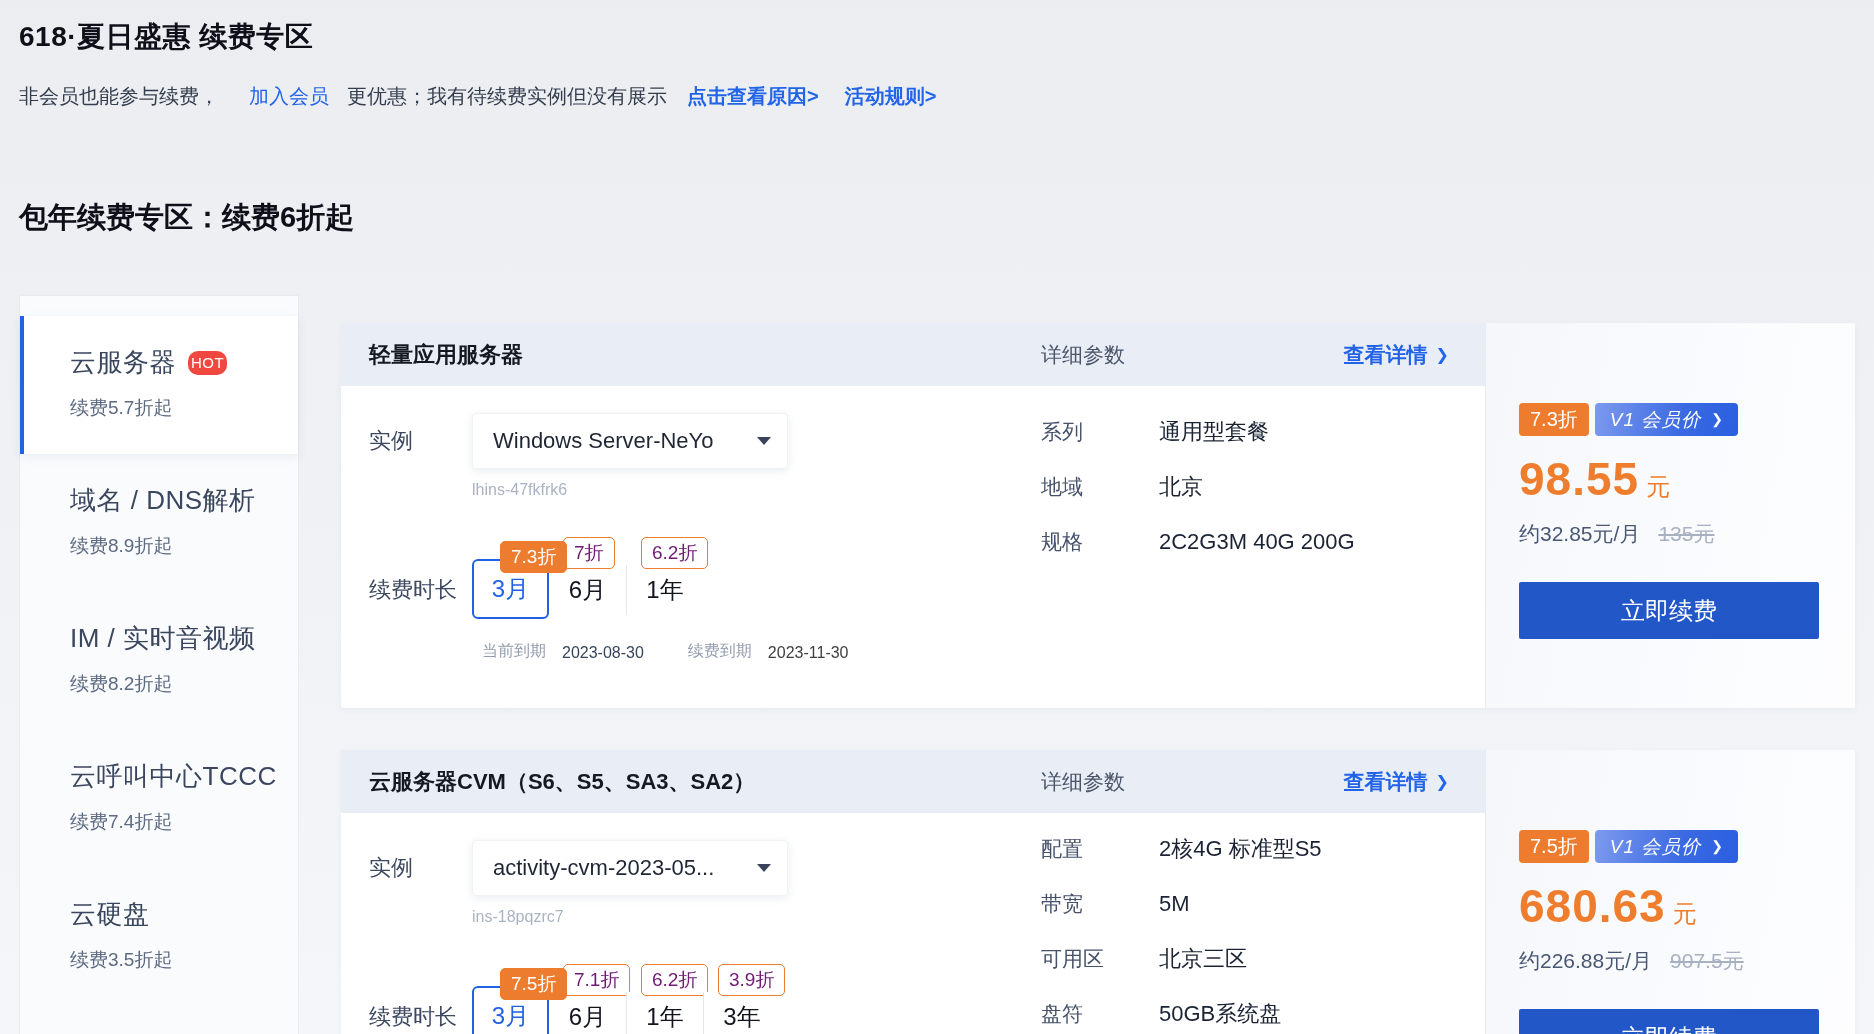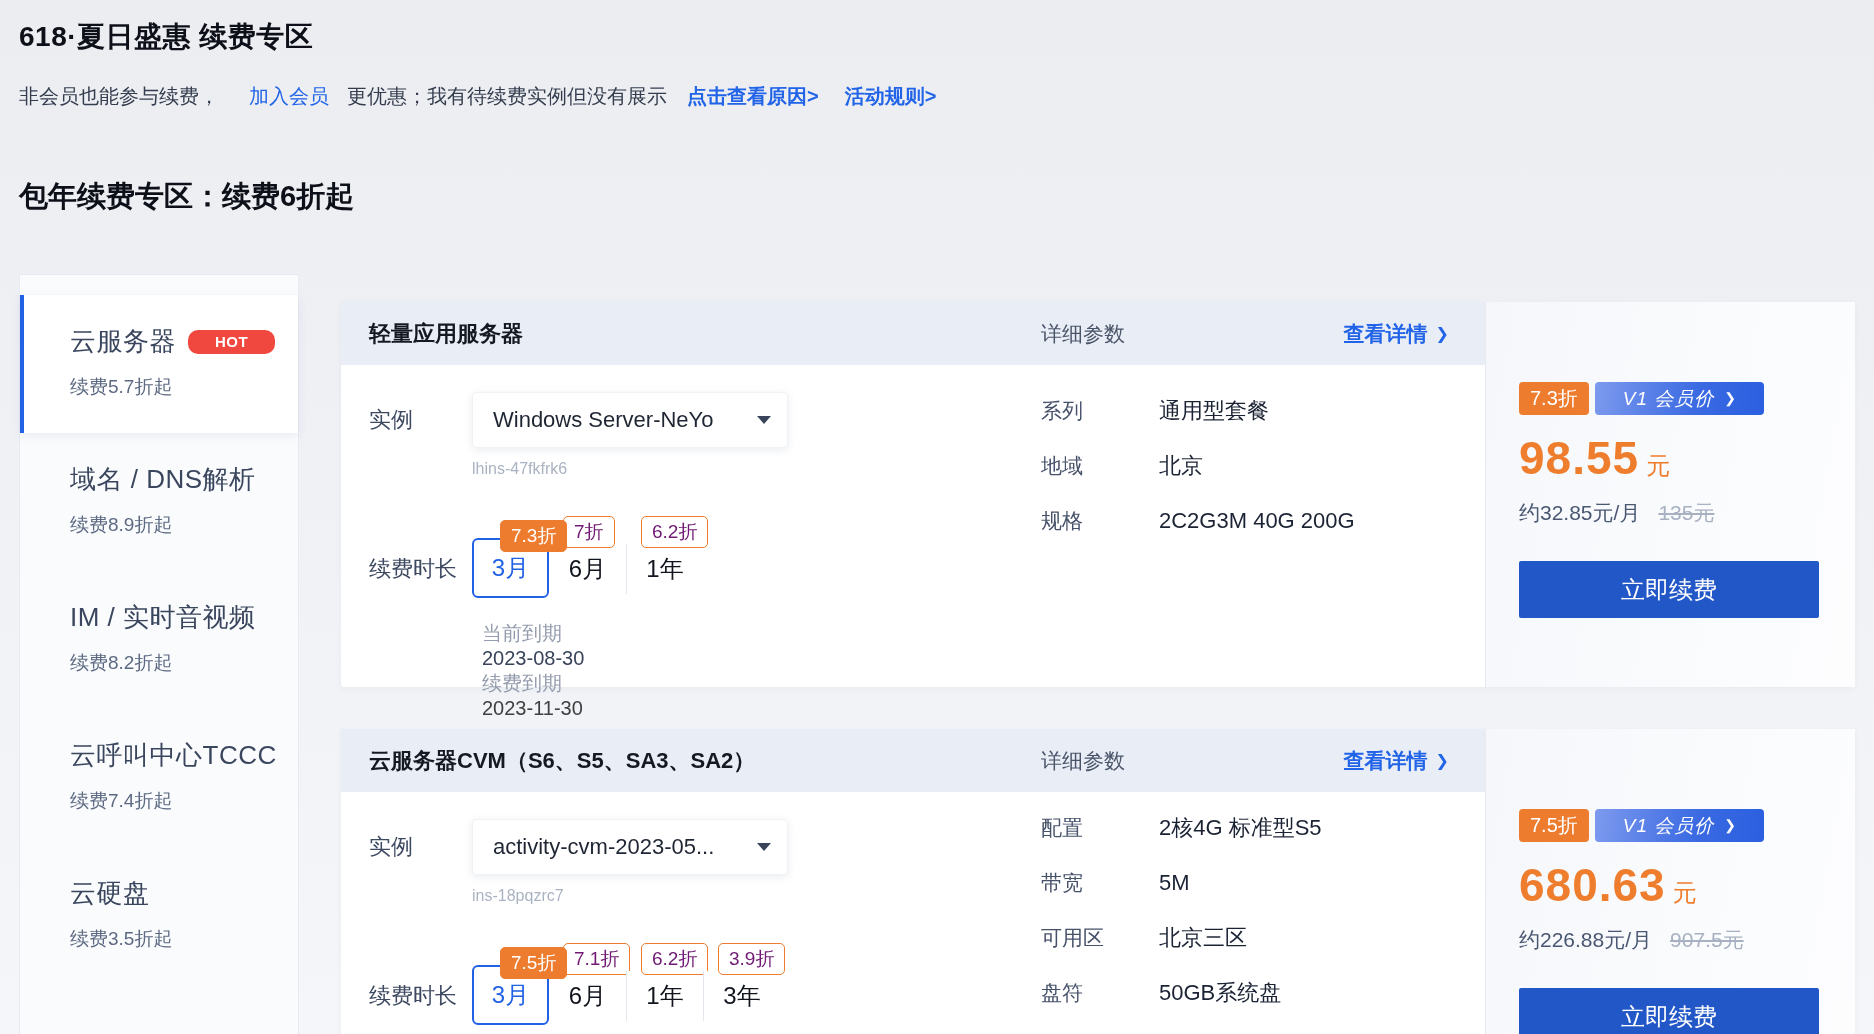--- a/index.html
+++ b/index.html
@@ -12,32 +12,32 @@
   .page { padding:18px 19px 0 19px; }
 
   
   h1[data-name="page-title"] { font-size:28px; font-weight:700; color:#0d1018; letter-spacing:.5px; }
   .subtitle { margin-top:27px; font-size:20px; color:#333d4e; display:flex; align-items:center; }
   .link { color:#2164e8; text-decoration:none; cursor:pointer; }
   .link.join { margin:0 18px 0 30px; }
   .link.bold { font-weight:700; }
   .link.reason { margin-left:20px; }
   .link.rules { margin-left:26px; }
-  h2[data-name="section-title"] { margin-top:67px; font-size:29px; font-weight:700; color:#0d1018; }
+  h2[data-name="section-title"] { margin-top:88px; font-size:29px; font-weight:700; color:#0d1018; }
 
   
   .content { display:flex; align-items:flex-start; margin-top:57px; }
 
   
   .sidebar { width:280px; background:#fafbfd; border:1px solid #e8eaf1; padding-top:20px; min-height:762px; }
   .side-item { position:relative; padding:29px 10px 33px 46px; border-left:4px solid transparent; cursor:pointer; }
   .side-item.active { background:#ffffff; border-left-color:#2263e6; box-shadow:0 3px 10px rgba(40,60,110,.08); }
   .side-title-row { display:flex; align-items:center; }
   .side-title { font-size:26px; font-weight:500; color:#3a465e; letter-spacing:.5px; }
-  .hot { margin-left:12px; background:#f0473e; color:#fff; font-size:15px; font-weight:700; padding:3px 27px 4px; border-radius:10px; letter-spacing:.5px; }
+  .hot { margin-left:12px; background:#f0473e; color:#fff; font-size:15px; font-weight:400; padding:3px 3px 4px; border-radius:10px; letter-spacing:.5px; }
   .side-sub { margin-top:15px; font-size:19px; color:#5d6a82; }
 
   
   .main { flex:1; margin-left:42px; }
   .card { background:#fff; border-radius:3px; box-shadow:0 2px 6px rgba(55,70,110,.05); display:flex; position:relative; }
   .card.c1 { margin-top:28px; height:385px; }
   .card.c2 { margin-top:42px; height:345px; }
   .card-main { flex:1; position:relative; }
 
   .strip { height:63px; background:#e9edf6; display:flex; align-items:center; padding:0 0 0 28px; position:relative;justify-content:flex-end; }
@@ -60,39 +60,39 @@
   .row-duration .field-label { margin-bottom:14px; }
   .tabs { display:flex; align-items:flex-end; }
   .tab { position:relative; min-width:77px; height:50px; margin-bottom:4px; background:#fff; text-align:center;
          font-size:24px; color:#11151d; line-height:50px; padding:0 10px; cursor:pointer; }
   .tab.sep { border-left:1px solid #e3e6ec; }
   .tab.selected { height:60px; margin-bottom:0; line-height:56px; border:2px solid #2161e4; border-radius:6px; color:#2161e4; z-index:2; }
   .dbadge { position:absolute; height:32px; line-height:29px; padding:0 10px; border-radius:5px; font-size:19px; white-space:nowrap; }
   .dbadge.solid { top:-20px; left:26px; background:#ed7c2e; color:#fff; border:1.5px solid #ed7c2e; z-index:3; }
   .dbadge.outline { top:-28px; left:14px; background:#fff; color:#701a75; border:1.5px solid #ed7c2e; }
 
-  .row-dates { position:absolute; top:318px; left:141px; display:flex; align-items:flex-start; font-size:20px;flex-direction:column; }
+  .row-dates { position:absolute; top:318px; left:141px; display:flex; align-items:flex-end; font-size:16px; }
   .date-label { color:#949cae; margin-right:16px; }
   .date-value { color:#39435a; margin-right:44px; }
   .date-value.red { color:#404040; margin-right:0; }
 
   .specs { position:absolute; left:700px; }
   .c1 .specs { top:95px; }
   .c2 .specs { top:85px; }
   .spec-row { display:flex; margin-bottom:27px; line-height:28px; }
   .spec-label { width:118px; font-size:21px; color:#46516a; flex:none; }
   .spec-value { font-size:22px; color:#1a2233; }
 
   
   .card-price { width:370px; flex:none; border-left:1px solid #e8eaf1;
                 background:linear-gradient(100deg,#f5f7fa 0%,#fbfcfe 70%,#fdfdfe 100%);
                 padding:80px 0 0 33px; }
   .badge-row { display:flex; align-items:center; }
   .disc { height:33px; line-height:33px; padding:0 11px; background:#ed7c2e; color:#fff; font-size:20px; border-radius:4px; margin-right:6px; }
-  .vip { height:33px; line-height:33px; padding:0 28px; border-radius:4px; color:#fff; font-size:19px; cursor:pointer;
+  .vip { height:33px; line-height:33px; padding:0 15px; border-radius:4px; color:#fff; font-size:19px; cursor:pointer;
          background:linear-gradient(100deg,#7d9aee 0%,#3b6ae2 60%,#2a5fe0 100%); display:flex; align-items:center; }
   .vip .vip-text { font-style:italic; font-weight:500; letter-spacing:1px; }
   .vip .chev { font-size:14px; margin-left:10px; font-weight:700; }
   .amount { margin-top:16px; color:#ee7e2e; display:flex; align-items:baseline; }
   .amount .num { font-size:46px; font-weight:700; letter-spacing:1px; }
   .amount .unit { font-size:24px; margin-left:7px; }
   .price-sub { margin-top:14px; font-size:21px; display:flex; align-items:center; }
   .monthly { color:#4a5773; }
   .orig { color:#a8b1c2; text-decoration:line-through; margin-left:18px; }
   .renew { display:block; margin-top:34px; width:300px; height:57px; background:#2257c8; color:#fff; font-size:24px;

